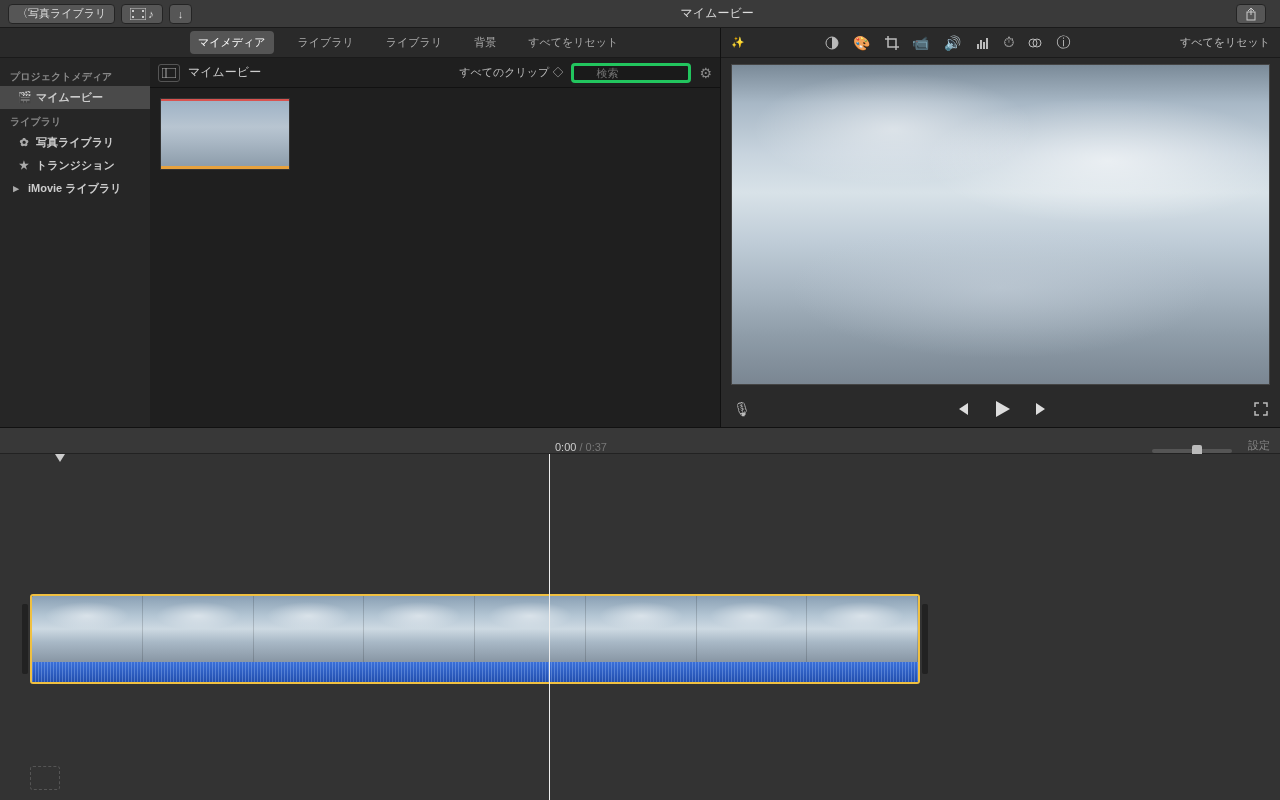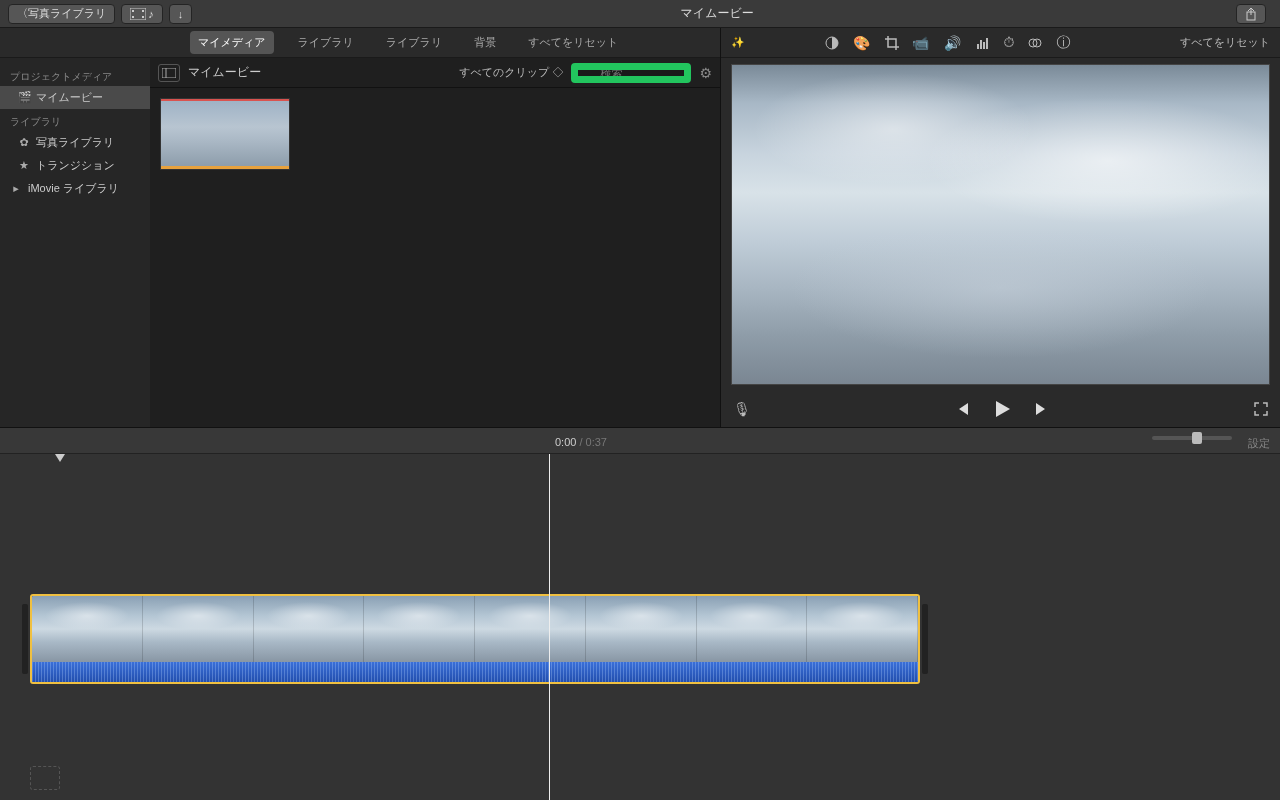--- a/index.html
+++ b/index.html
@@ -14,33 +14,33 @@
 
 .top-row { height:400px; display:flex; background:#222; border-bottom:1px solid #111; }
 
 
 .media-panel { flex:1; display:flex; flex-direction:column; min-width:0; }
 .tabs { height:30px; display:flex; align-items:center; padding-left:190px; gap:16px; background:#2a2a2a; border-bottom:1px solid #1a1a1a; }
 .tabs .tab { color:#aaa; font-size:11px; cursor:pointer; padding:4px 8px; border-radius:4px; }
 .tabs .tab.active { background:#555; color:#fff; }
 
 .browser-row { flex:1; display:flex; min-height:0; }
-.sidebar { width:150px; background:#262626; padding:6px 0; overflow:auto; }
+.sidebar { width:150px; background:#262626; padding:6px 0; overflow:auto;font-weight:bold; }
 .sidebar .hdr { color:#888; font-size:10px; padding:6px 10px 2px; }
 .sidebar .item { padding:4px 10px 4px 18px; color:#ccc; display:flex; align-items:center; gap:6px; cursor:pointer; }
 .sidebar .item.sel { background:#4a4a4a; }
 .sidebar .icon { width:12px; text-align:center; color:#aaa; }
 
 .clip-area { flex:1; display:flex; flex-direction:column; background:#1f1f1f; }
 .clip-bar { height:30px; display:flex; align-items:center; gap:8px; padding:0 8px; border-bottom:1px solid #111; }
 .clip-bar .sidetoggle { width:22px; height:18px; border:1px solid #555; border-radius:3px; display:flex; align-items:center; justify-content:center; cursor:pointer; }
 .clip-bar .name { color:#ccc; font-size:12px; }
 .clip-bar .spacer { flex:1; }
 .clip-bar .filter { color:#bbb; font-size:11px; cursor:pointer; }
-.clip-bar .search { background:#1a1a1a; border:7px solid #22c55e; border-radius:4px; height:20px; width:120px; color:#888; padding:0 6px 0 22px; font-size:11px; position:relative; }
+.clip-bar .search { background:#1a1a1a; border:3px solid #22c55e; border-radius:4px; height:20px; width:120px; color:#888; padding:0 6px 0 22px; font-size:11px; position:relative; }
 .clip-bar .search-wrap { position:relative; }
 .clip-bar .search-wrap .sicon { position:absolute; left:6px; top:3px; color:#777; font-size:11px; }
 .clip-bar .gear { color:#888; cursor:pointer; font-size:14px; }
 
 .clips { flex:1; padding:10px; overflow:auto; }
 .thumb { width:130px; height:72px; border:1px solid #333; position:relative; cursor:pointer; background:linear-gradient(#9db1c4 0%,#b8c5d1 40%,#aab8c5 60%,#8a9aa8 100%); }
 .thumb::before { content:""; position:absolute; top:0; left:0; right:0; height:2px; background:#d9534f; }
 .thumb::after { content:""; position:absolute; bottom:0; left:0; right:0; height:3px; background:#e8a23d; }
 
 
@@ -58,21 +58,21 @@
   radial-gradient(ellipse 300px 100px at 50% 70%,rgba(200,210,220,.5),transparent 70%);
 }
 
 .transport { height:36px; display:flex; align-items:center; padding:0 12px; }
 .transport .mic { color:#bbb; cursor:pointer; font-size:14px; }
 .transport .center { flex:1; display:flex; justify-content:center; gap:22px; align-items:center; }
 .transport .ctrl { color:#ddd; cursor:pointer; }
 .transport .full { color:#bbb; cursor:pointer; }
 
 
-.tl-header { height:26px; background:#383838; display:flex; align-items:flex-start; padding:8px 10px; border-bottom:1px solid #222; }
+.tl-header { height:26px; background:#383838; display:flex; align-items:flex-end; padding:0 10px; border-bottom:1px solid #222; }
 .tl-header .time { flex:1; text-align:center; color:#ccc; font-size:11px; }
 .tl-header .time .dur { color:#777; }
 .tl-header .zoom { width:80px; height:4px; background:#555; border-radius:2px; position:relative; margin-right:16px; }
 .tl-header .zoom .knob { position:absolute; top:-4px; left:40px; width:10px; height:12px; background:#bbb; border-radius:2px; cursor:pointer; }
 .tl-header .settings { color:#888; font-size:11px; cursor:pointer; }
 
 
 .timeline { position:relative; height:346px; background:#333; overflow:hidden; }
 .playhead-top { position:absolute; top:0; left:55px; width:0; height:0; border-left:5px solid transparent; border-right:5px solid transparent; border-top:8px solid #ccc; }
 .playhead { position:absolute; top:0; bottom:0; left:549px; width:1px; background:#eee; z-index:5; }

